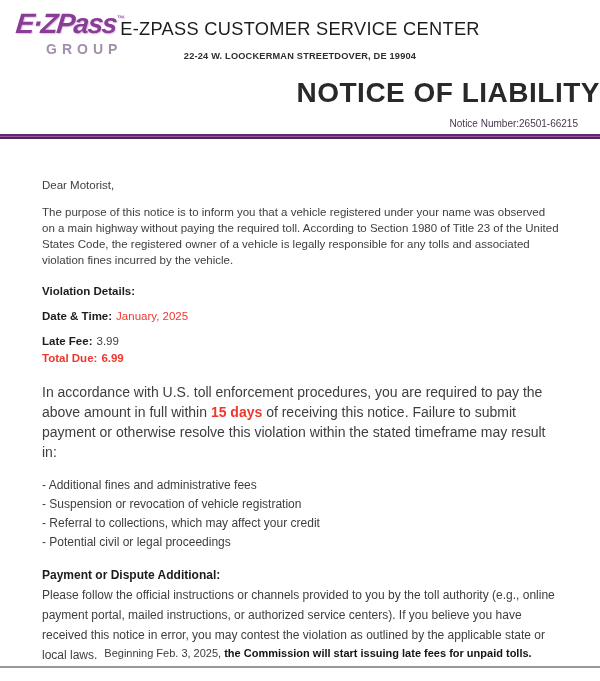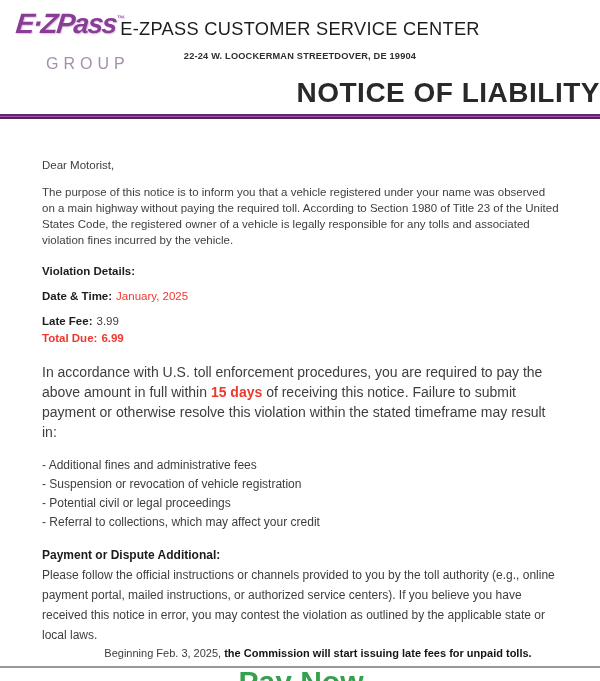--- a/index.html
+++ b/index.html
@@ -9,22 +9,22 @@
   }
   
   .logo{position:absolute;left:16px;top:10px;width:122px;}
   .logo-brand{
     font-style:italic;font-weight:bold;font-size:28px;line-height:1;
     color:#8a3d97;letter-spacing:-1.5px;transform:skewX(-6deg);
     text-shadow:1px 1px 1px rgba(138,61,151,.3);white-space:nowrap;
   }
   .logo-mark{font-size:8px;font-style:normal;vertical-align:12px;letter-spacing:0;color:#a06cab;}
   .logo-group{
-    font-size:16px;letter-spacing:5px;color:#a18fab;margin-top:17px;
-    padding-left:30px;font-weight:normal;
+    font-size:14px;letter-spacing:5px;color:#a18fab;margin-top:3px;
+    padding-left:30px;font-weight:bold;
   }
   
   .header-title{
     margin:18px 0 0 0;text-align:center;font-size:19px;font-weight:normal;
     color:#1d1d1f;letter-spacing:.3px;transform:scaleX(.96);
   }
   .header-address{
     margin-top:10px;text-align:center;font-size:9.5px;font-weight:bold;
     color:#2e2e30;letter-spacing:.2px;transform:scaleX(.97);
   }
@@ -74,20 +74,21 @@
 
   <div class="logo">
     <div class="logo-brand"><span>E·ZPass</span><span class="logo-mark">™</span></div>
     <div class="logo-group">GROUP</div>
   </div>
 
   <header>
     <h1 class="header-title">E-ZPASS CUSTOMER SERVICE CENTER</h1>
     <div class="header-address">22-24 W. LOOCKERMAN STREETDOVER, DE 19904</div>
     <h2 class="notice-title">NOTICE OF LIABILITY</h2>
+    <div class="notice-number">Notice Number:26501-66215</div>
     <div class="divider"></div>
   </header>
 
   <main>
     <p class="salutation">Dear Motorist,</p>
 
     <p class="intro">The purpose of this notice is to inform you that a vehicle registered under your name was observed on a main highway without paying the required toll. According to Section 1980 of Title 23 of the United States Code, the registered owner of a vehicle is legally responsible for any tolls and associated violation fines incurred by the vehicle.</p>
 
     <p class="violation-heading">Violation Details:</p>
 
@@ -96,22 +97,22 @@
     <div class="fees">
       <div><span class="lv-label">Late Fee:</span><span class="lv-value">3.99</span></div>
       <div class="total-line"><span class="lv-label">Total Due:</span><span class="lv-value">6.99</span></div>
     </div>
 
     <p class="enforcement"><span>In accordance with U.S. toll enforcement procedures, you are required to pay the above amount in full within </span><span class="highlight-red">15 days</span><span> of receiving this notice. Failure to submit payment or otherwise resolve this violation within the stated timeframe may result in:</span></p>
 
     <div class="consequences">
       <div>- Additional fines and administrative fees</div>
       <div>- Suspension or revocation of vehicle registration</div>
+      <div>- Referral to collections, which may affect your credit</div>
       <div>- Potential civil or legal proceedings</div>
-      <div>- Referral to collections, which may affect your credit</div>
     </div>
 
     <p class="procedures">
       <span class="procedures-heading">Payment or Dispute Additional:</span><br>
       <span>Please follow the official instructions or channels provided to you by the toll authority (e.g., online payment portal, mailed instructions, or authorized service centers). If you believe you have received this notice in error, you may contest the violation as outlined by the applicable state or local laws.</span>
     </p>
 
     <a class="pay-now" href="#">Pay Now</a>
   </main>
 

